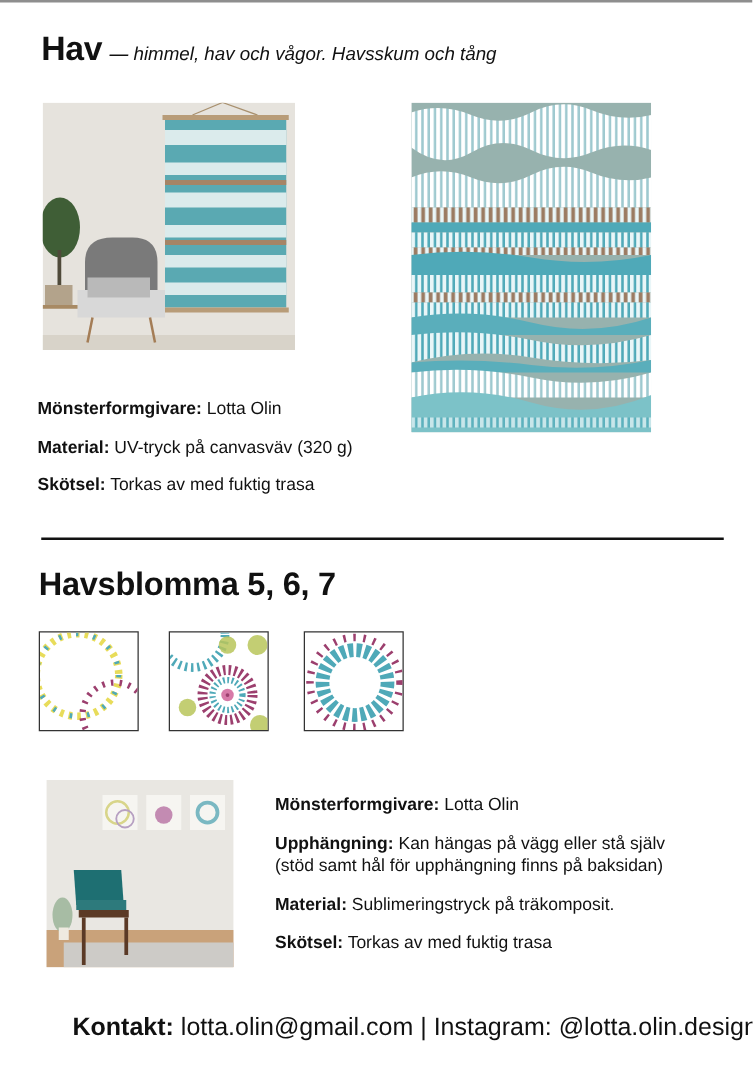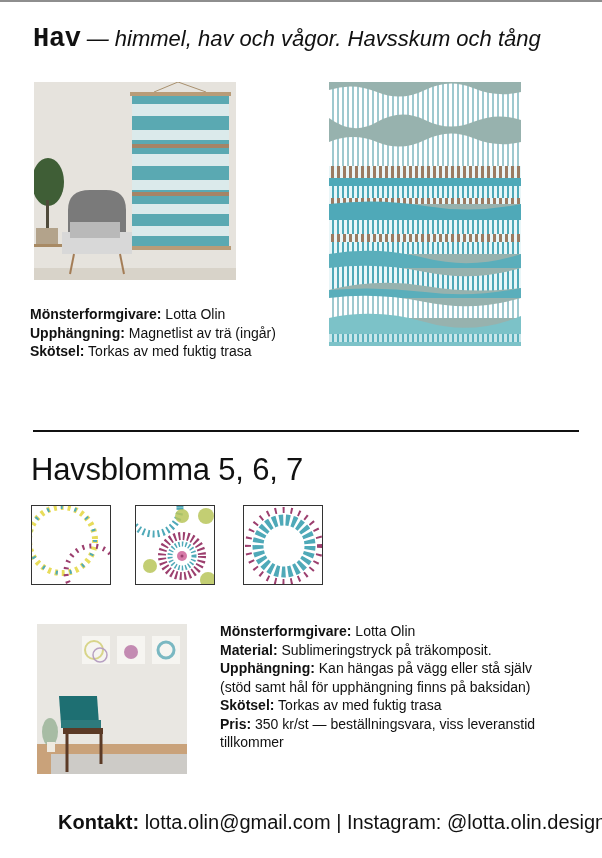--- a/index.html
+++ b/index.html
@@ -2,32 +2,32 @@
 <html><head>
 <meta charset="utf-8">
 <style>
   html, body { margin: 0; padding: 0; }
   body {
     width: 602px; height: 858px; background: #ffffff; position: relative; overflow: hidden;
     font-family: "Liberation Sans", "DejaVu Sans", sans-serif; color: #111;
   }
   .topbar { position: absolute; left: 0; top: 0; width: 602px; height: 2px; background: #8e8e8e; }
   .title-row { position: absolute; left: 33px; top: 24px; white-space: nowrap; }
-  .title-main { font-weight: bold; font-size: 27px; letter-spacing: -0.3px; font-family: Liberation Mono, monospace; }
-  .title-sub { font-style: italic; font-size: 22px; margin-left: 6px; }
+  .title-main { font-weight: bold; font-size: 27px; letter-spacing: -0.3px; }
+  .title-sub { font-style: italic; font-size: 15px; margin-left: 6px; }
 
   .photo { position: absolute; overflow: hidden; }
   .photo svg { display: block; }
 
   .specs { position: absolute; font-size: 14px; line-height: 18.5px; }
   .specs b { font-weight: bold; }
-  .spec-line { display: block; }
+  .spec-line { display: block; margin-top: 12px; }
 
   .hr { position: absolute; left: 33px; top: 430px; width: 546px; height: 1.5px; background: #111; }
-  .h2 { position: absolute; left: 31px; top: 452px; font-weight: normal; font-size: 31px; letter-spacing: -0.2px; }
+  .h2 { position: absolute; left: 31px; top: 452px; font-weight: bold; font-size: 26px; letter-spacing: -0.2px; }
 
   .tile { position: absolute; width: 80px; height: 80px; border: 1px solid #333; background: #fff; overflow: hidden; box-sizing: border-box; }
 
   .contact { position: absolute; left: 58px; top: 811px; font-size: 20px; white-space: nowrap; }
 </style>
 </head>
 <body>
 
 <div class="topbar"></div>
 
@@ -97,21 +97,21 @@
     <path d="M0 186 Q48 180 96 190 T192 186 L192 206 Q144 212 96 204 T0 208 Z" fill="url(#stripesT)"></path>
     <path d="M0 208 Q48 204 96 210 T192 206 L192 216 L0 216 Z" fill="#5aaebb"></path>
     <path d="M0 216 Q48 210 96 220 T192 216 L192 236 L0 236 Z" fill="url(#stripes)"></path>
     <path d="M0 236 Q48 226 96 240 T192 234 L192 264 L0 264 Z" fill="#7cc2c8"></path>
     <rect y="252" width="192" height="8" fill="url(#stripesT)" opacity="0.7"></rect>
   </svg>
 </div>
 
 <div class="specs" style="left:30px; top:305px;">
   <span class="spec-line"><b>Mönsterformgivare:</b> <span>Lotta Olin</span></span>
-  <span class="spec-line"><b>Upphängning:</b> <span>Magnetlist av trä (ingår)</span></span>
+  <span class="spec-line"><b>Material:</b> <span>UV-tryck på canvasväv (320 g)</span></span>
   <span class="spec-line"><b>Skötsel:</b> <span>Torkas av med fuktig trasa</span></span>
 </div>
 
 <div class="hr"></div>
 
 <div class="h2">Havsblomma 5, 6, 7</div>
 
 <div class="tile" style="left:31px; top:505px;" title="Havsblomma 5">
   <svg width="80" height="80" viewBox="0 0 80 80">
     <circle cx="30" cy="34" r="33" fill="none" stroke="#e8dc5a" stroke-width="6" stroke-dasharray="3 4"></circle>
@@ -158,21 +158,20 @@
     <rect x="26" y="104" width="40" height="6" fill="#5b3a26"></rect>
     <line x1="30" y1="110" x2="30" y2="148" stroke="#5b3a26" stroke-width="3"></line>
     <line x1="64" y1="110" x2="64" y2="140" stroke="#5b3a26" stroke-width="3"></line>
     <ellipse cx="13" cy="108" rx="8" ry="14" fill="#8aa98a" opacity="0.7"></ellipse>
     <rect x="10" y="118" width="8" height="10" fill="#efeae0"></rect>
   </svg>
 </div>
 
 <div class="specs" style="left:220px; top:622px; width:320px;">
   <span class="spec-line"><b>Mönsterformgivare:</b> <span>Lotta Olin</span></span>
+  <span class="spec-line"><b>Upphängning:</b> <span>Kan hängas på vägg eller stå själv (stöd samt hål för upphängning finns på baksidan)</span></span>
   <span class="spec-line"><b>Material:</b> <span>Sublimeringstryck på träkomposit.</span></span>
-  <span class="spec-line"><b>Upphängning:</b> <span>Kan hängas på vägg eller stå själv (stöd samt hål för upphängning finns på baksidan)</span></span>
   <span class="spec-line"><b>Skötsel:</b> <span>Torkas av med fuktig trasa</span></span>
-  <span class="spec-line"><b>Pris:</b> <span>350 kr/st — beställningsvara, viss leveranstid tillkommer</span></span>
 </div>
 
 <div class="contact">
   <b>Kontakt:</b> <span>lotta.olin@gmail.com | Instagram: @lotta.olin.design</span>
 </div>
 
 </body></html>

